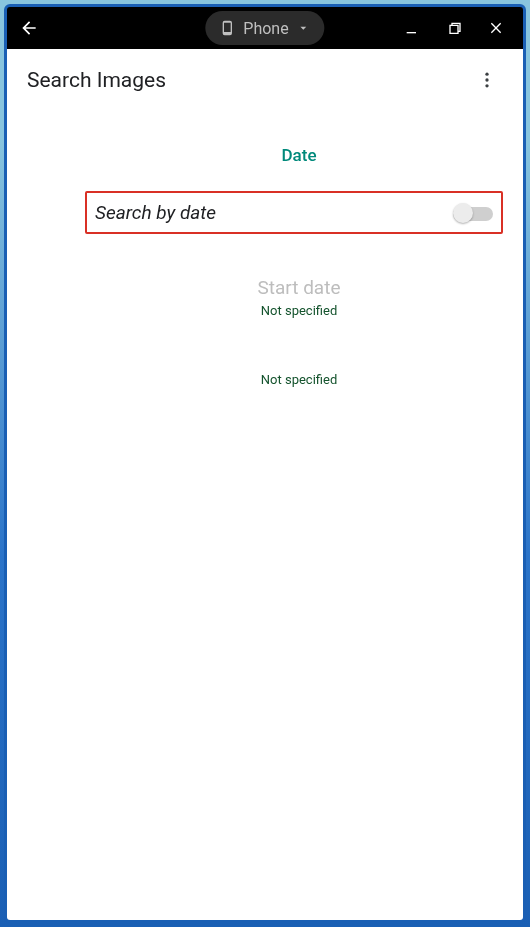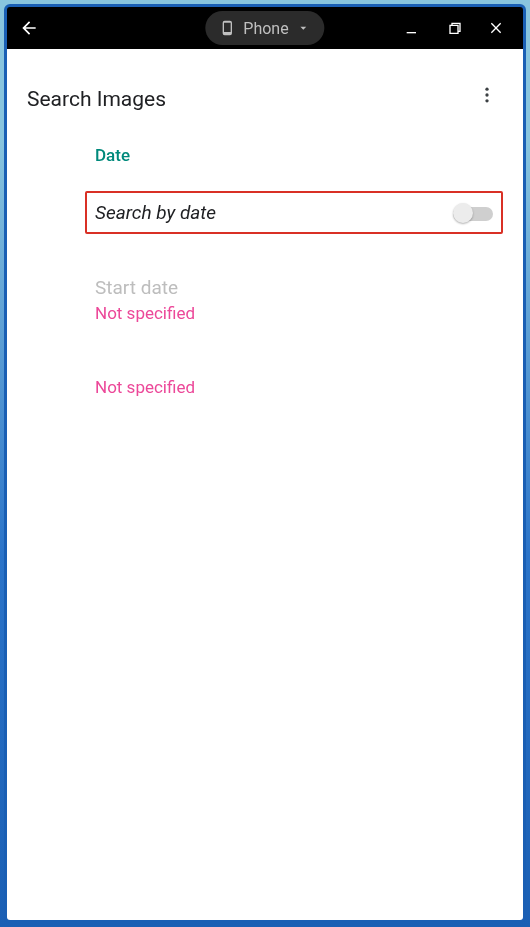--- a/index.html
+++ b/index.html
@@ -54,37 +54,38 @@
   }
   .tb-btn { width: 22px; height: 22px; display:flex; align-items:center; justify-content:center; cursor:pointer; }
 
   .screen {
     background: #ffffff;
     position: absolute;
     top: 42px; left: 0; right: 0; bottom: 0;
   }
   .app-header {
     display: flex;
-    align-items: flex-end;
+    align-items: center;
     height: 62px;
     padding: 0 20px 0 20px;
   }
   .app-title {
     font-size: 21px;
     color: #202124;
     font-weight: 400;
   }
   .menu-dots {
     margin-left: auto;
     width: 32px; height: 32px;
     display: flex; align-items:center; justify-content:center;
     cursor: pointer;
   }
   .content {
     padding: 34px 20px 0 88px;
+    text-align: center;
   }
   .section-label {
     color: #00897b;
     font-size: 17px;
     font-weight: 500;
     margin-bottom: 26px;
   }
   .toggle-row {
     border: 2px solid #d93025;
     border-radius: 2px;
@@ -121,22 +122,22 @@
   }
   .date-item {
     margin-bottom: 54px;
   }
   .date-title {
     font-size: 19px;
     color: #bdbdbd;
     margin-bottom: 4px;
   }
   .date-value {
-    font-size: 17px;
-    color: #ec4899;
+    font-size: 13px;
+    color: #14532d;
   }
 </style>
 </head>
 <body>
 
 <div class="emulator-frame">
 
   <div class="titlebar">
     <div class="tb-back">
       <svg width="20" height="20" viewBox="0 0 24 24">

